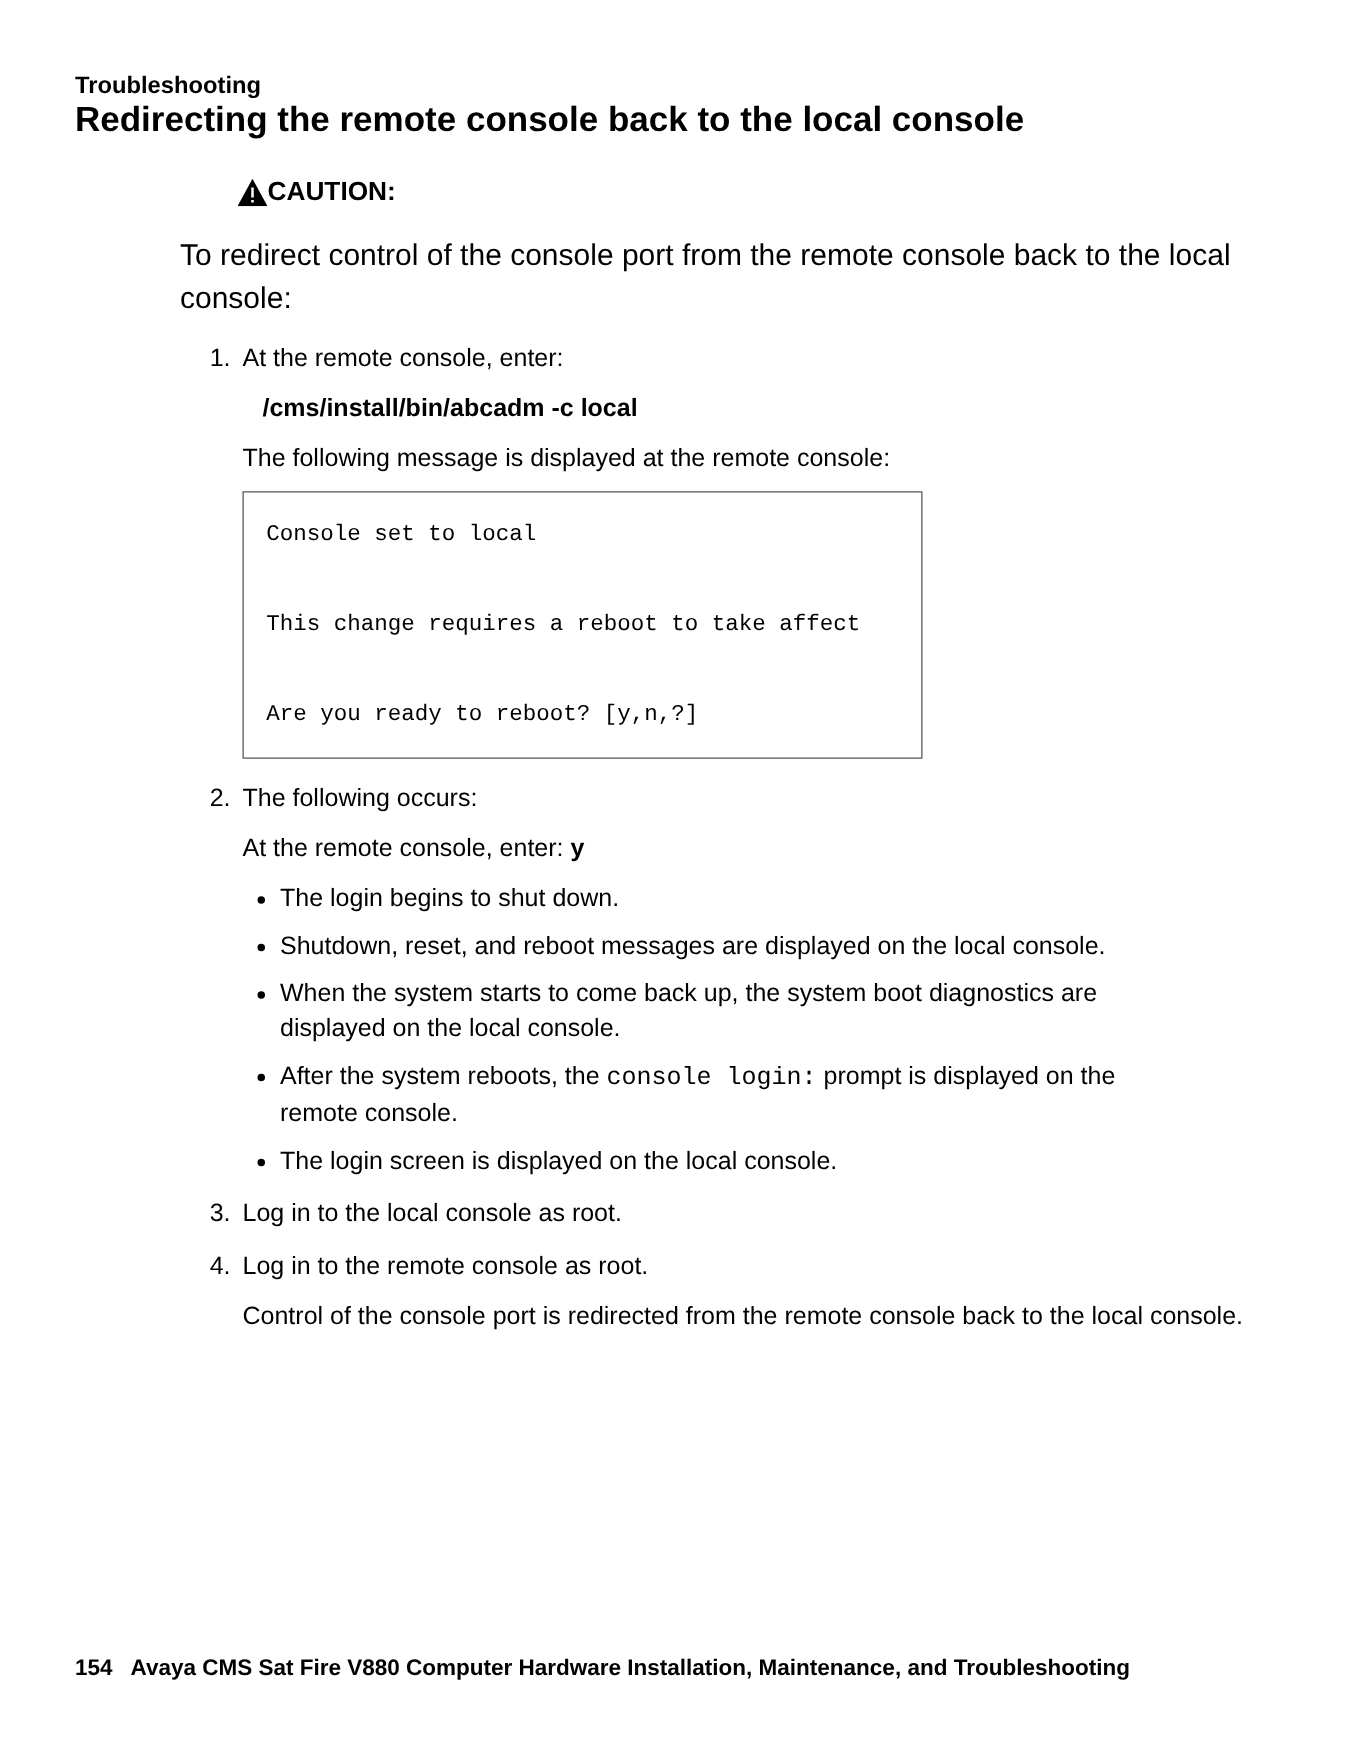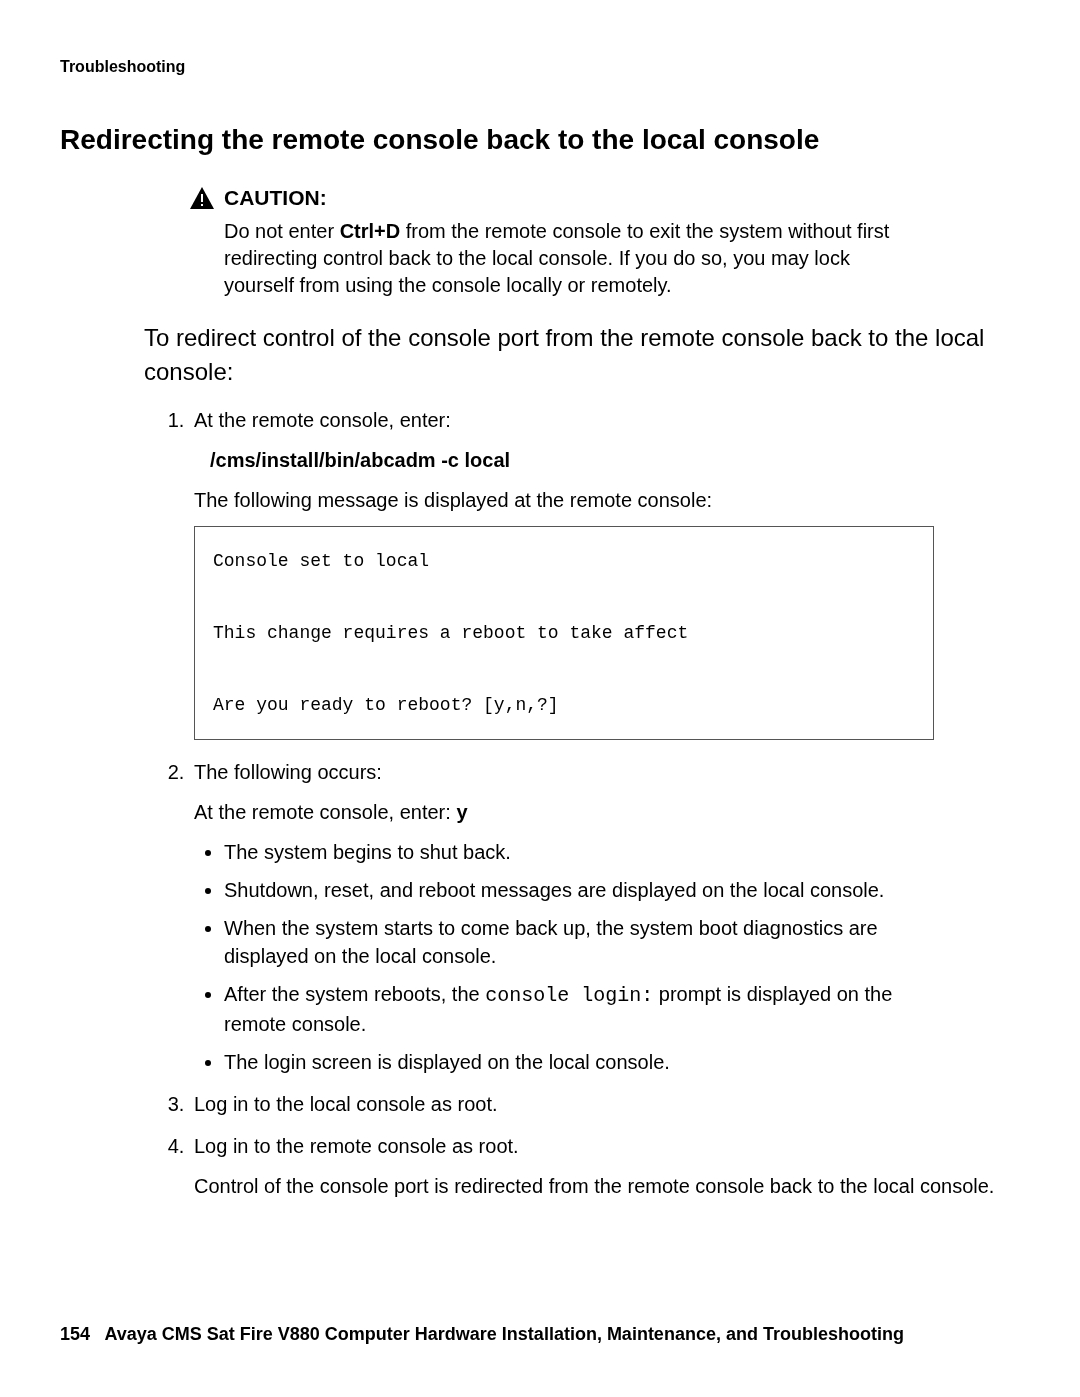--- a/index.html
+++ b/index.html
@@ -7,36 +7,34 @@
       width: 1080px;
       height: 1397px;
       background: #fff;
       font-family: Arial, Helvetica, sans-serif;
       color: #000;
       position: relative;
       padding: 58px 60px 0 60px;
     }
     .header-section {
       font-weight: bold;
-      font-size: 16px;
-      margin-bottom: 48px;
+      font-size: 19px;
     }
     .page-title {
       font-weight: bold;
       font-size: 28px;
       margin-bottom: 30px;
     }
     .caution-block {
       margin-left: 130px;
       margin-bottom: 22px;
     }
     .caution-label-row {
       display: flex;
       align-items: center;
-      gap: 10px;
       margin-bottom: 8px;
       text-align: center;
     }
     .caution-label {
       font-weight: bold;
       font-size: 21px;
     }
     .caution-body {
       font-size: 20px;
       line-height: 1.35;
@@ -63,21 +61,21 @@
     .mono-bold { font-family: Liberation Sans, sans-serif; font-weight: bold; }
     .cmd { margin-left: 16px; margin-bottom: 12px; }
     .console-box {
       border: 1px solid #555;
       font-family: "Courier New", Courier, monospace;
       font-size: 18px;
       padding: 16px 18px;
       margin: 10px 0 18px 0;
       line-height: 2.0;
       white-space: pre;
-      width: 740px;
+      width: 544px;
     }
     ul.sub {
       list-style: disc;
       margin-left: 30px;
       margin-top: 8px;
     }
     ul.sub > li {
       margin-bottom: 10px;
       padding-right: 70px;
     }
@@ -102,23 +100,20 @@
 
 <div class="caution-block">
   <div class="caution-label-row">
     <svg class="warning-icon" width="24" height="22" viewBox="0 0 24 22">
       <polygon points="12,0 24,22 0,22" fill="#000"></polygon>
       <rect x="11" y="7" width="2" height="8" fill="#fff"></rect>
       <rect x="11" y="17" width="2" height="2" fill="#fff"></rect>
     </svg>
     <span class="caution-label">CAUTION:</span>
   </div>
-  <p class="caution-body">
-    <span>Do not enter </span><span class="bold">Ctrl+D</span><span> from the remote console to exit the system without first redirecting control back to the local console. If you do so, you may lock yourself from using the console locally or remotely.</span>
-  </p>
 </div>
 
 <p class="intro">To redirect control of the console port from the remote console back to the local console:</p>
 
 <ol class="steps">
   <li>
     <p>At the remote console, enter:</p>
     <p class="cmd mono-bold">/cms/install/bin/abcadm -c local</p>
     <p>The following message is displayed at the remote console:</p>
     <div class="console-box">Console set to local
@@ -126,21 +121,21 @@
 This change requires a reboot to take affect
 
 Are you ready to reboot? [y,n,?]</div>
   </li>
   <li>
     <p>The following occurs:</p>
     <p>
       <span>At the remote console, enter: </span><span class="mono-bold">y</span>
     </p>
     <ul class="sub">
-      <li>The system begins to shut back.</li>
+      <li>The login begins to shut down.</li>
       <li>Shutdown, reset, and reboot messages are displayed on the local console.</li>
       <li>When the system starts to come back up, the system boot diagnostics are displayed on the local console.</li>
       <li>
         <span>After the system reboots, the </span><span class="inline-mono">console login:</span><span> prompt is displayed on the remote console.</span>
       </li>
       <li>The login screen is displayed on the local console.</li>
     </ul>
   </li>
   <li>
     <p>Log in to the local console as root.</p>

